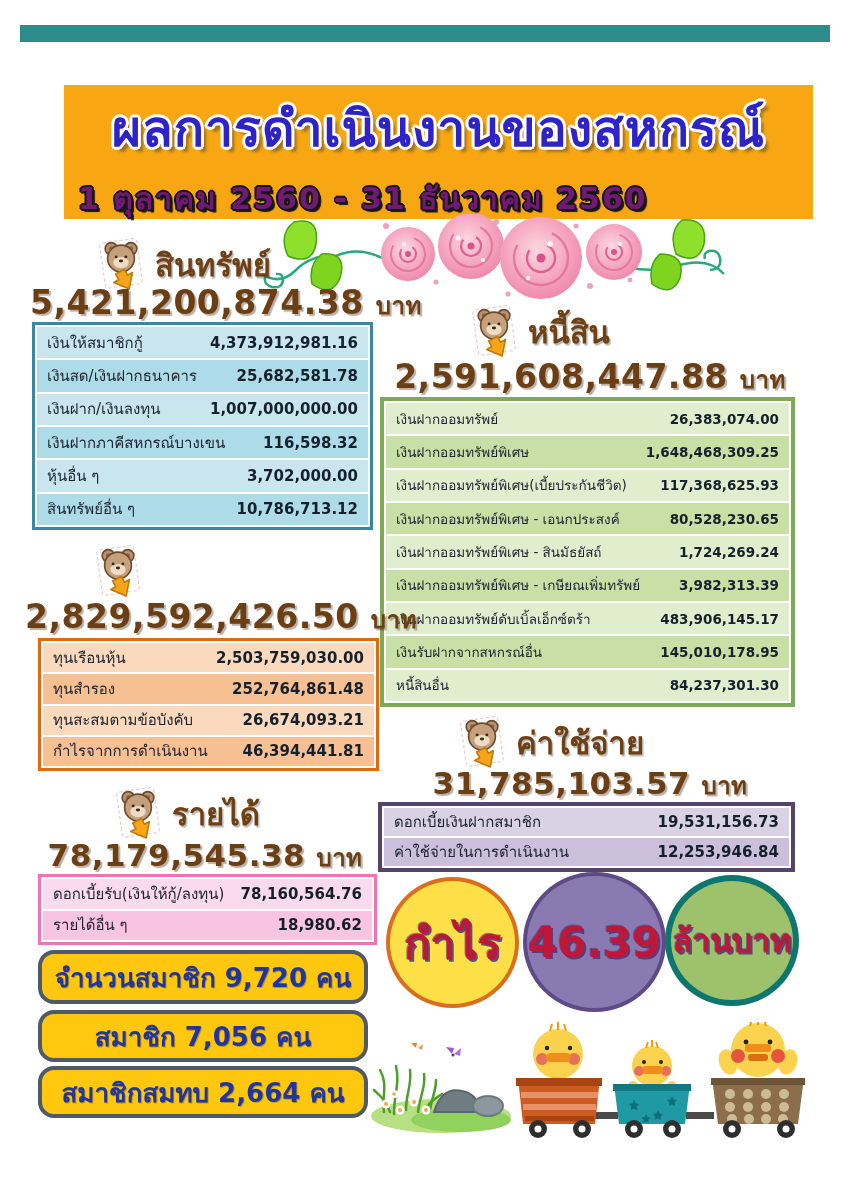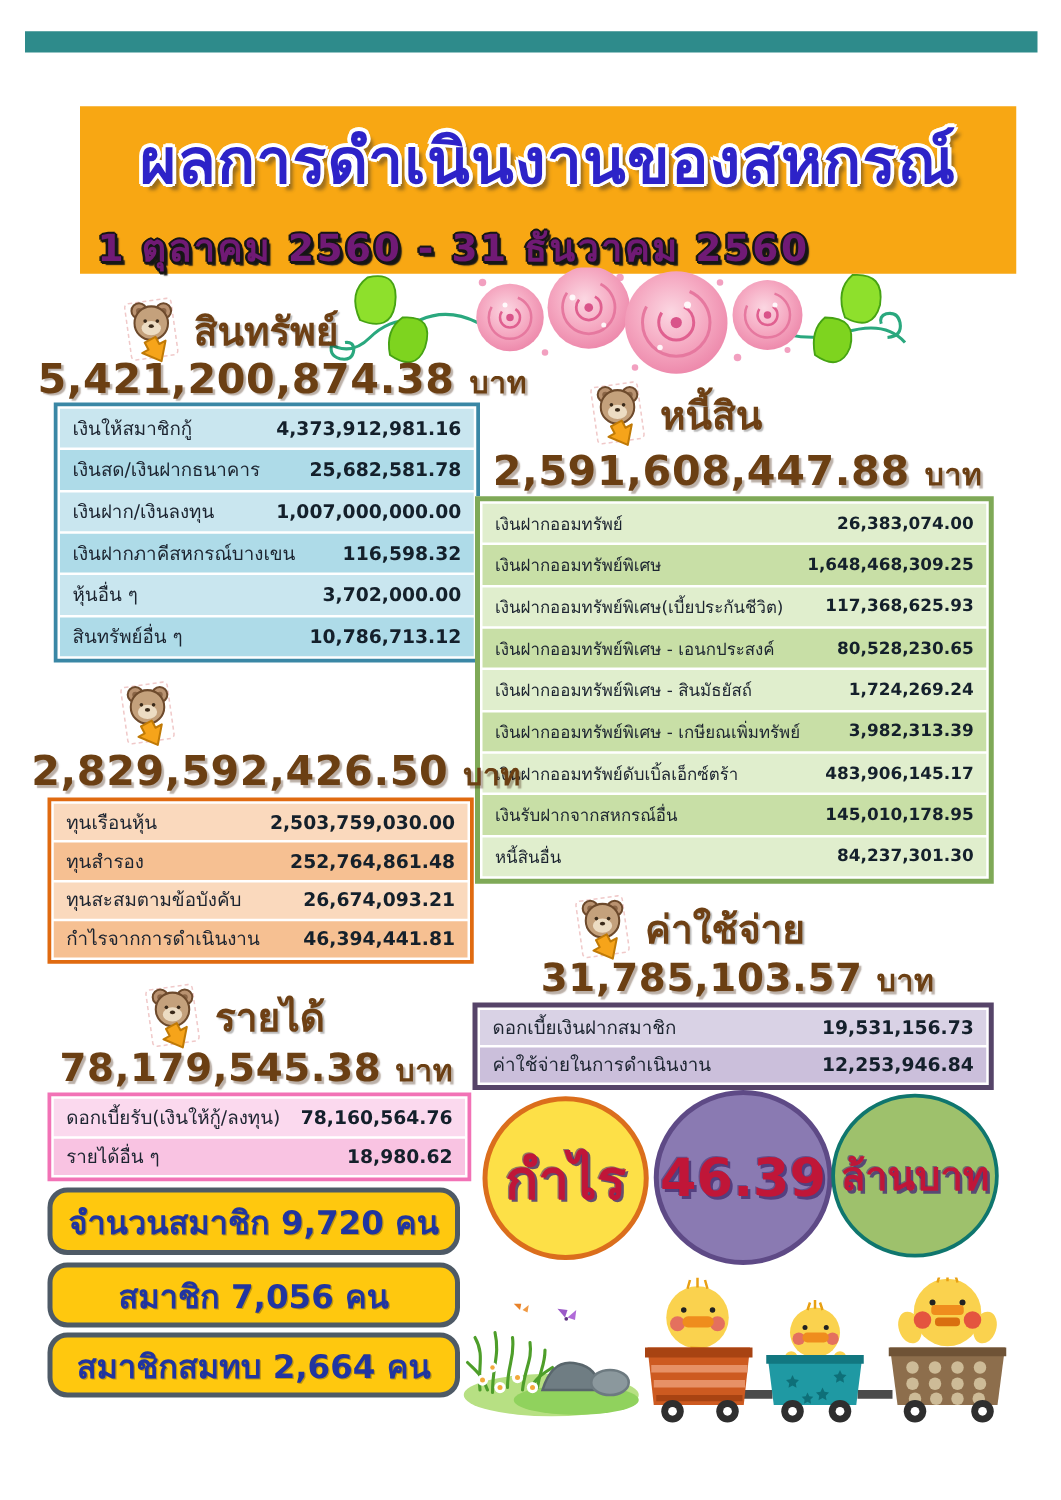--- a/index.html
+++ b/index.html
@@ -32,21 +32,21 @@
   .amount .unit{font-size:24px;}
 
   .tbl{position:absolute;background:#fff;display:flex;flex-direction:column;
        box-sizing:border-box;padding:1px;}
   .trow{flex:1;display:flex;justify-content:space-between;align-items:center;
         gap:8px;padding:0 10px;background:var(--a);margin:1px;}
   .trow:nth-child(even){background:var(--b);}
   .tlabel{color:#1c2430;white-space:nowrap;}
   .tvalue{font-weight:bold;color:#14202b;white-space:nowrap;}
 
-  .tbl-assets{left:43px;top:322px;width:341px;height:208px;border:3px solid #3a87a5;
+  .tbl-assets{left:32px;top:322px;width:341px;height:208px;border:3px solid #3a87a5;
               --a:#c9e6ef;--b:#aedbe8;font-size:15px;}
   .tbl-liabilities{left:380px;top:397px;width:415px;height:310px;border:4px solid #7fa957;
               --a:#e0eecd;--b:#c8dfa6;font-size:13.5px;}
   .tbl-capital{left:38px;top:638px;width:341px;height:133px;border:3px solid #e06a10;
               --a:#fad9bd;--b:#f6c092;font-size:15px;}
   .tbl-income{left:38px;top:874px;width:339px;height:71px;border:3px solid #f272b6;
               --a:#fbd9ee;--b:#f9c3e2;font-size:15px;}
   .tbl-expenses{left:378px;top:802px;width:417px;height:70px;border:4px solid #564469;
               --a:#d9d2e5;--b:#cbbfdb;font-size:15px;}
 
@@ -68,21 +68,21 @@
     font-size:26px;font-weight:bold;color:#2135a0;text-shadow:1px 1px 0 rgba(0,0,0,.25);}
   #pill-0{top:950px;}
   #pill-1{top:1010px;height:52px;}
   #pill-2{top:1066px;height:52px;}
 
   .circle{position:absolute;border-radius:50%;display:flex;align-items:center;justify-content:center;
     font-weight:bold;color:#c01638;box-sizing:border-box;
     text-shadow:2px 2px 0 rgba(74,53,117,.85),-1px -1px 0 rgba(74,53,117,.6);}
   #c-0{left:386px;top:877px;width:133px;height:131px;background:#fde047;border:4px solid #db6e1c;font-size:44px;}
   #c-1{left:523px;top:872px;width:143px;height:140px;background:#8a7ab2;border:4px solid #5e4a86;font-size:42px;}
-  #c-2{left:665px;top:875px;width:134px;height:131px;background:#9ec16c;border:3px solid #0f766e;font-size:32px;}
+  #c-2{left:665px;top:875px;width:134px;height:131px;background:#9ec16c;border:6px solid #0f766e;font-size:32px;}
 
   .grass{position:absolute;left:366px;top:1036px;}
   .ducks{position:absolute;left:500px;top:1022px;}
   .svgdefs{position:absolute;width:0;height:0;overflow:hidden;}
 </style>
 </head>
 <body>
 
 <svg class="svgdefs" aria-hidden="true">
   <defs>

